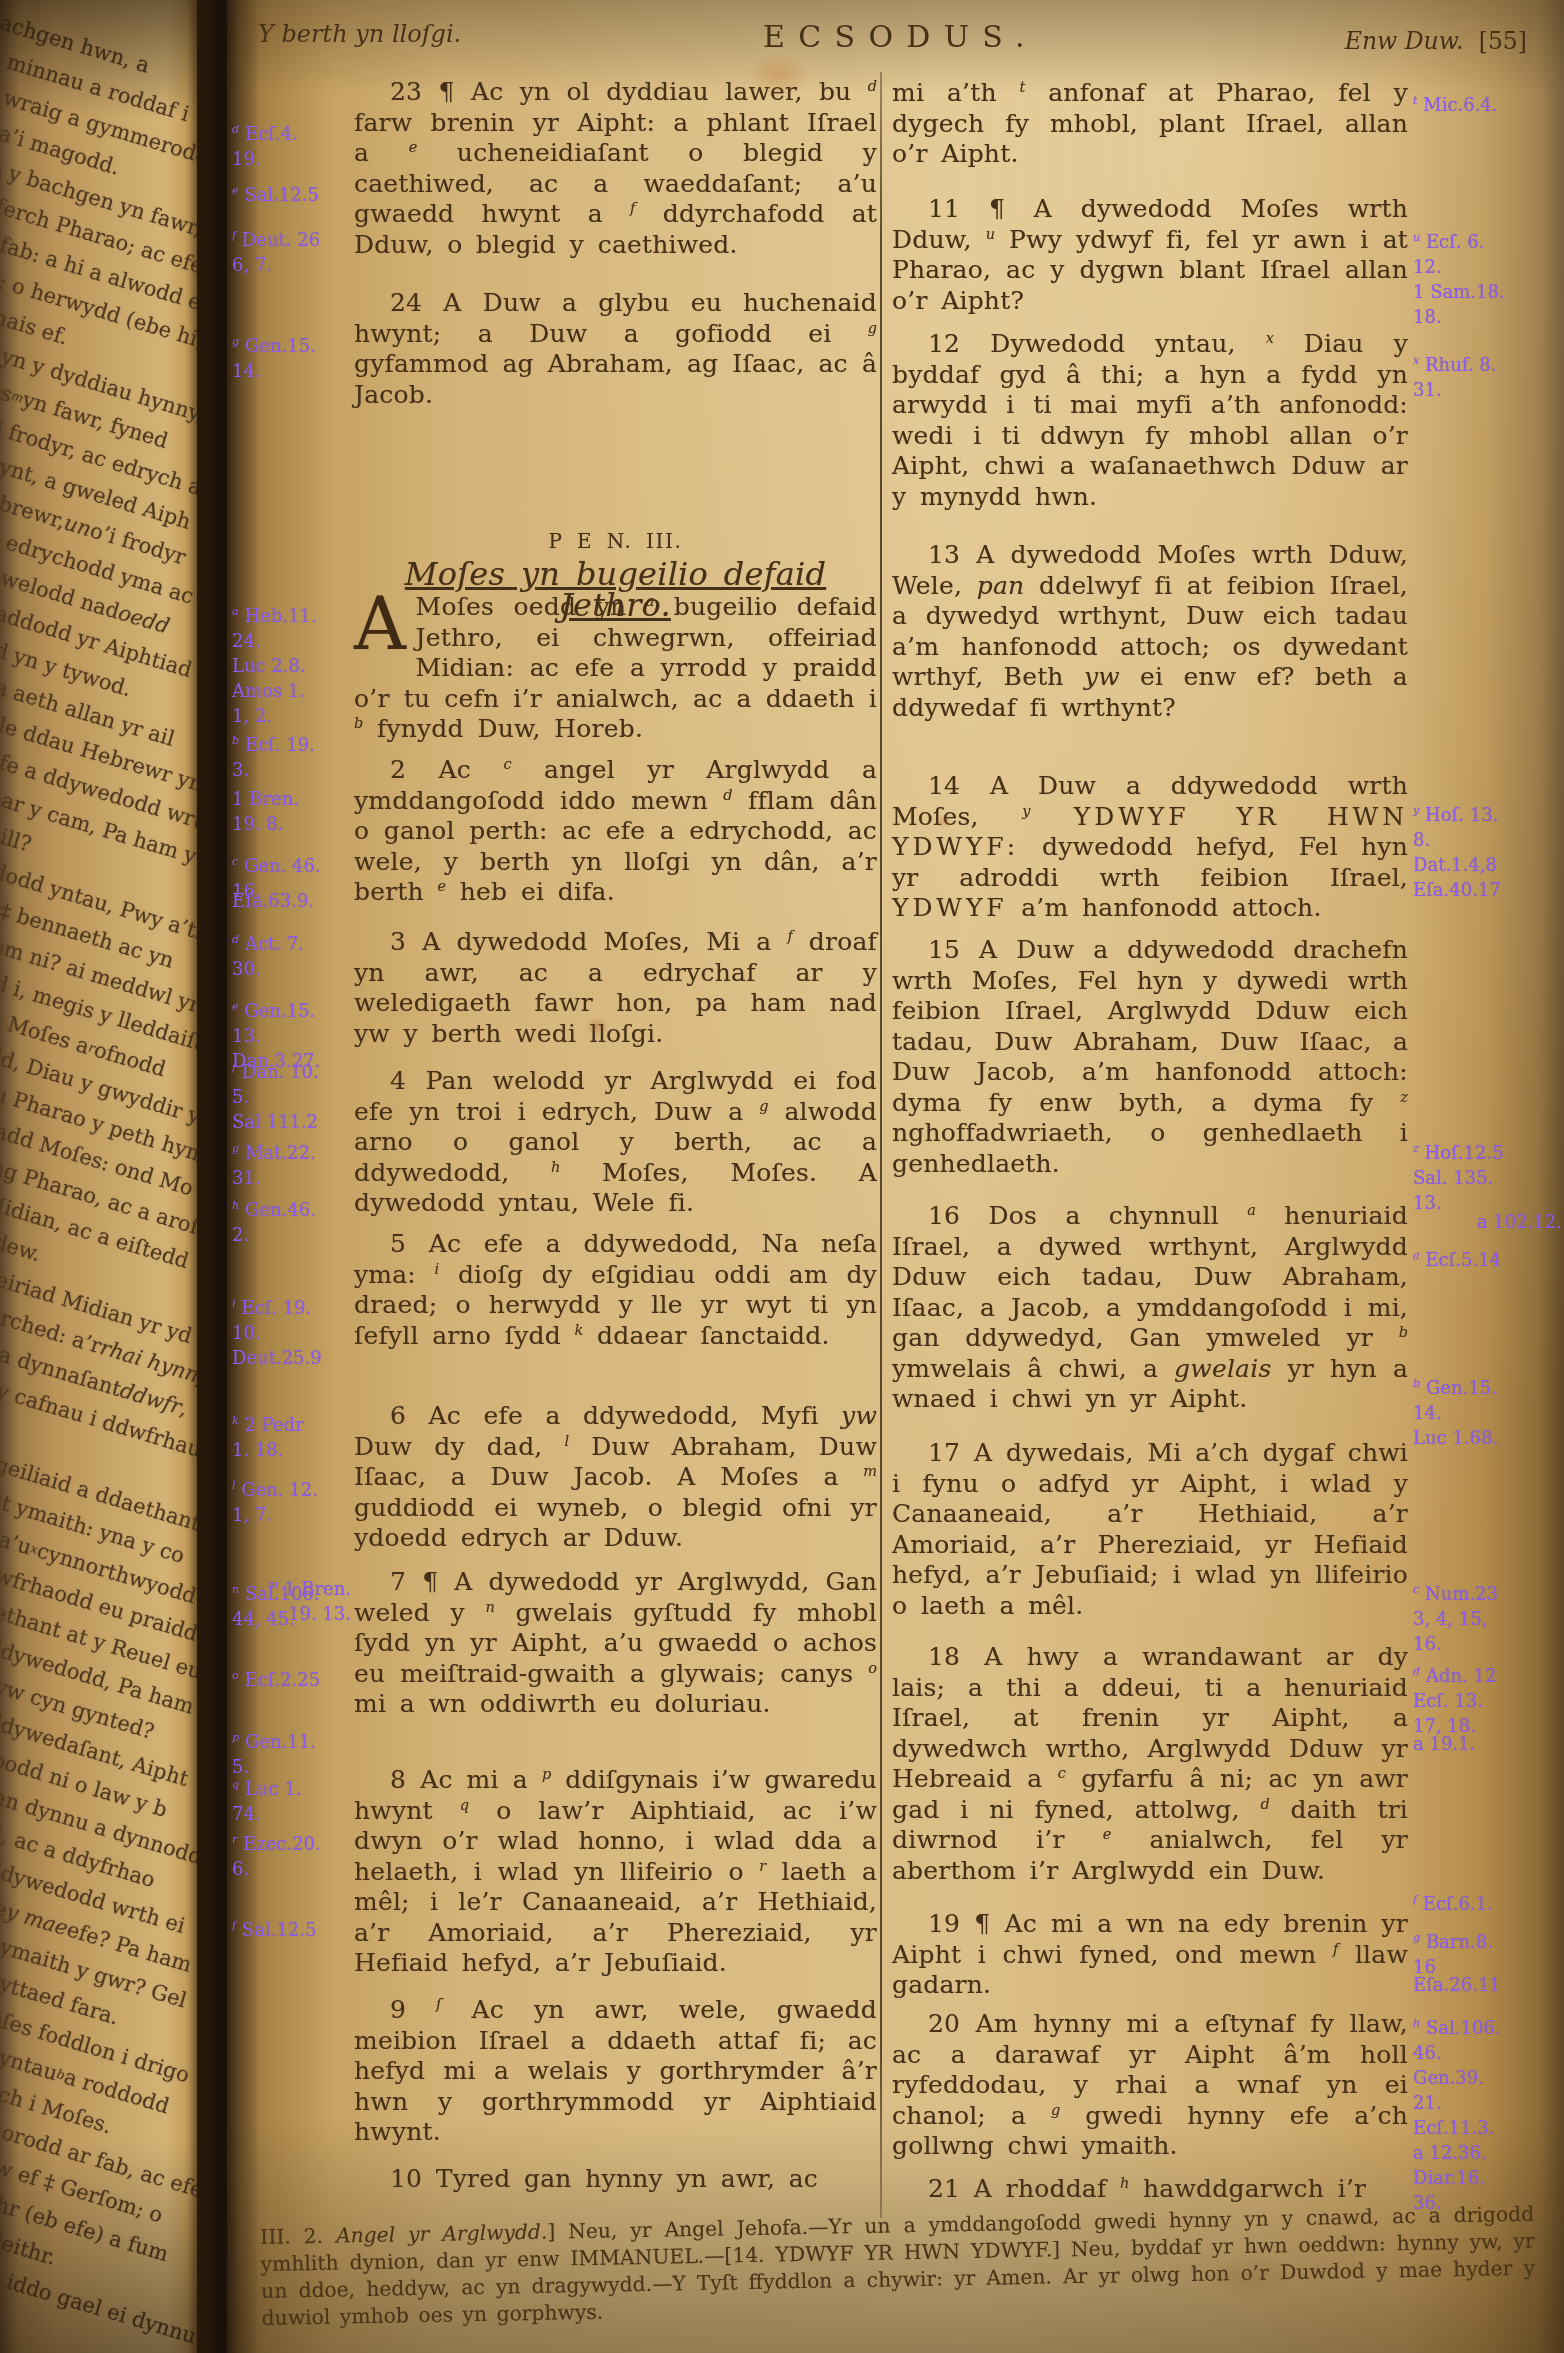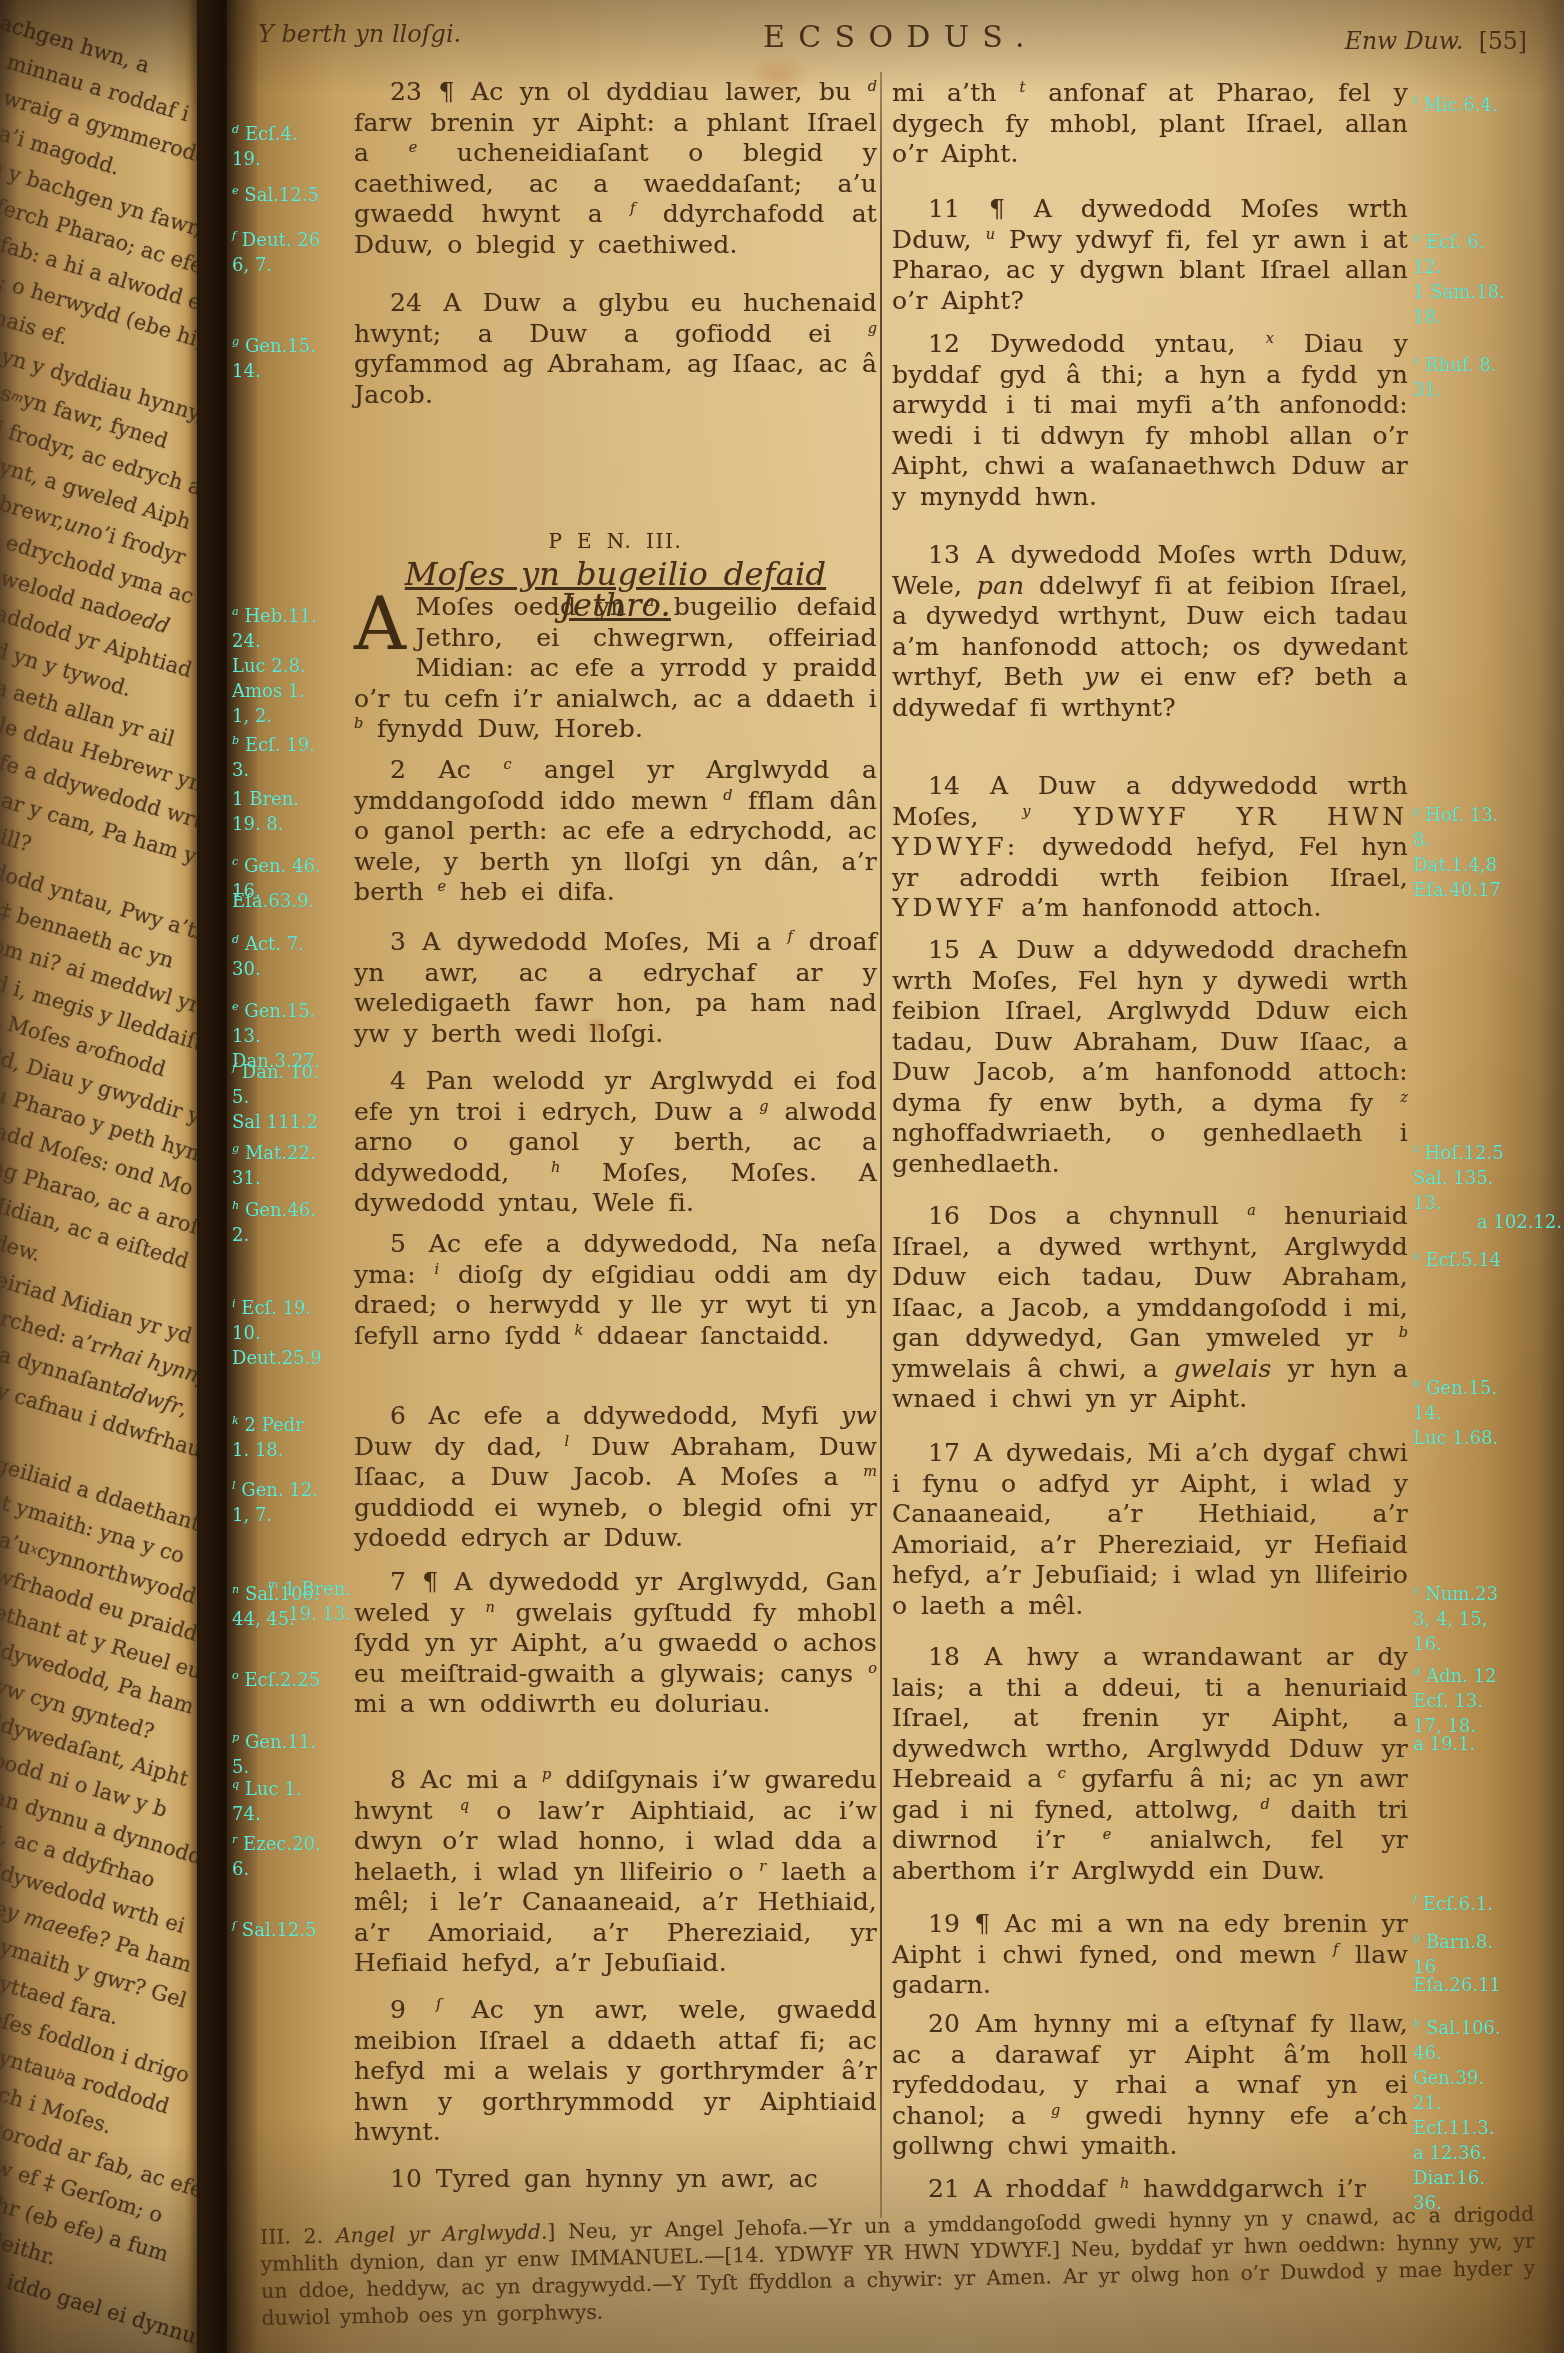--- a/index.html
+++ b/index.html
@@ -59,21 +59,21 @@
   .para.subtitle{font-style:italic;font-size:32px;text-decoration:underline;}
   .para sup{font-size:.58em;font-style:italic;vertical-align:super;line-height:0;letter-spacing:0;}
   .para .sc{letter-spacing:3.9px;}
   .dropcap{float:left;font-size:72px;line-height:58px;margin:3.1px 9.4px 0 0;color:#3f2b14;}
 
   
   .mnotes{position:absolute;top:0;height:2269px;}
   .mnotes-left{left:232px;width:119px;}
   .mnotes-right{left:1413px;width:149px;}
   .mnote{position:absolute;left:0;right:0;font-size:18px;line-height:25px;
-    color:#5eead4;text-shadow:0 0 0.8px rgba(80,55,28,.4);}
+    color:#8b5cf6;text-shadow:0 0 0.8px rgba(80,55,28,.4);}
   .mnote sup{font-size:.62em;font-style:italic;}
 
   
   .footer{position:absolute;left:260px;top:2224px;width:1274px;text-align:justify;
     font-size:20.3px;line-height:27px;word-spacing:3.1px;color:#4a3419;
     transform:rotate(-1.05deg);transform-origin:0 0;text-shadow:0 0 0.8px rgba(70,48,22,.35);}
 
   
   .stain{position:absolute;border-radius:50%;pointer-events:none;z-index:6;}
   .stain-a{left:747px;top:53px;width:63px;height:44px;background:radial-gradient(ellipse,rgba(186,105,38,.30),rgba(186,105,38,0) 70%);}

